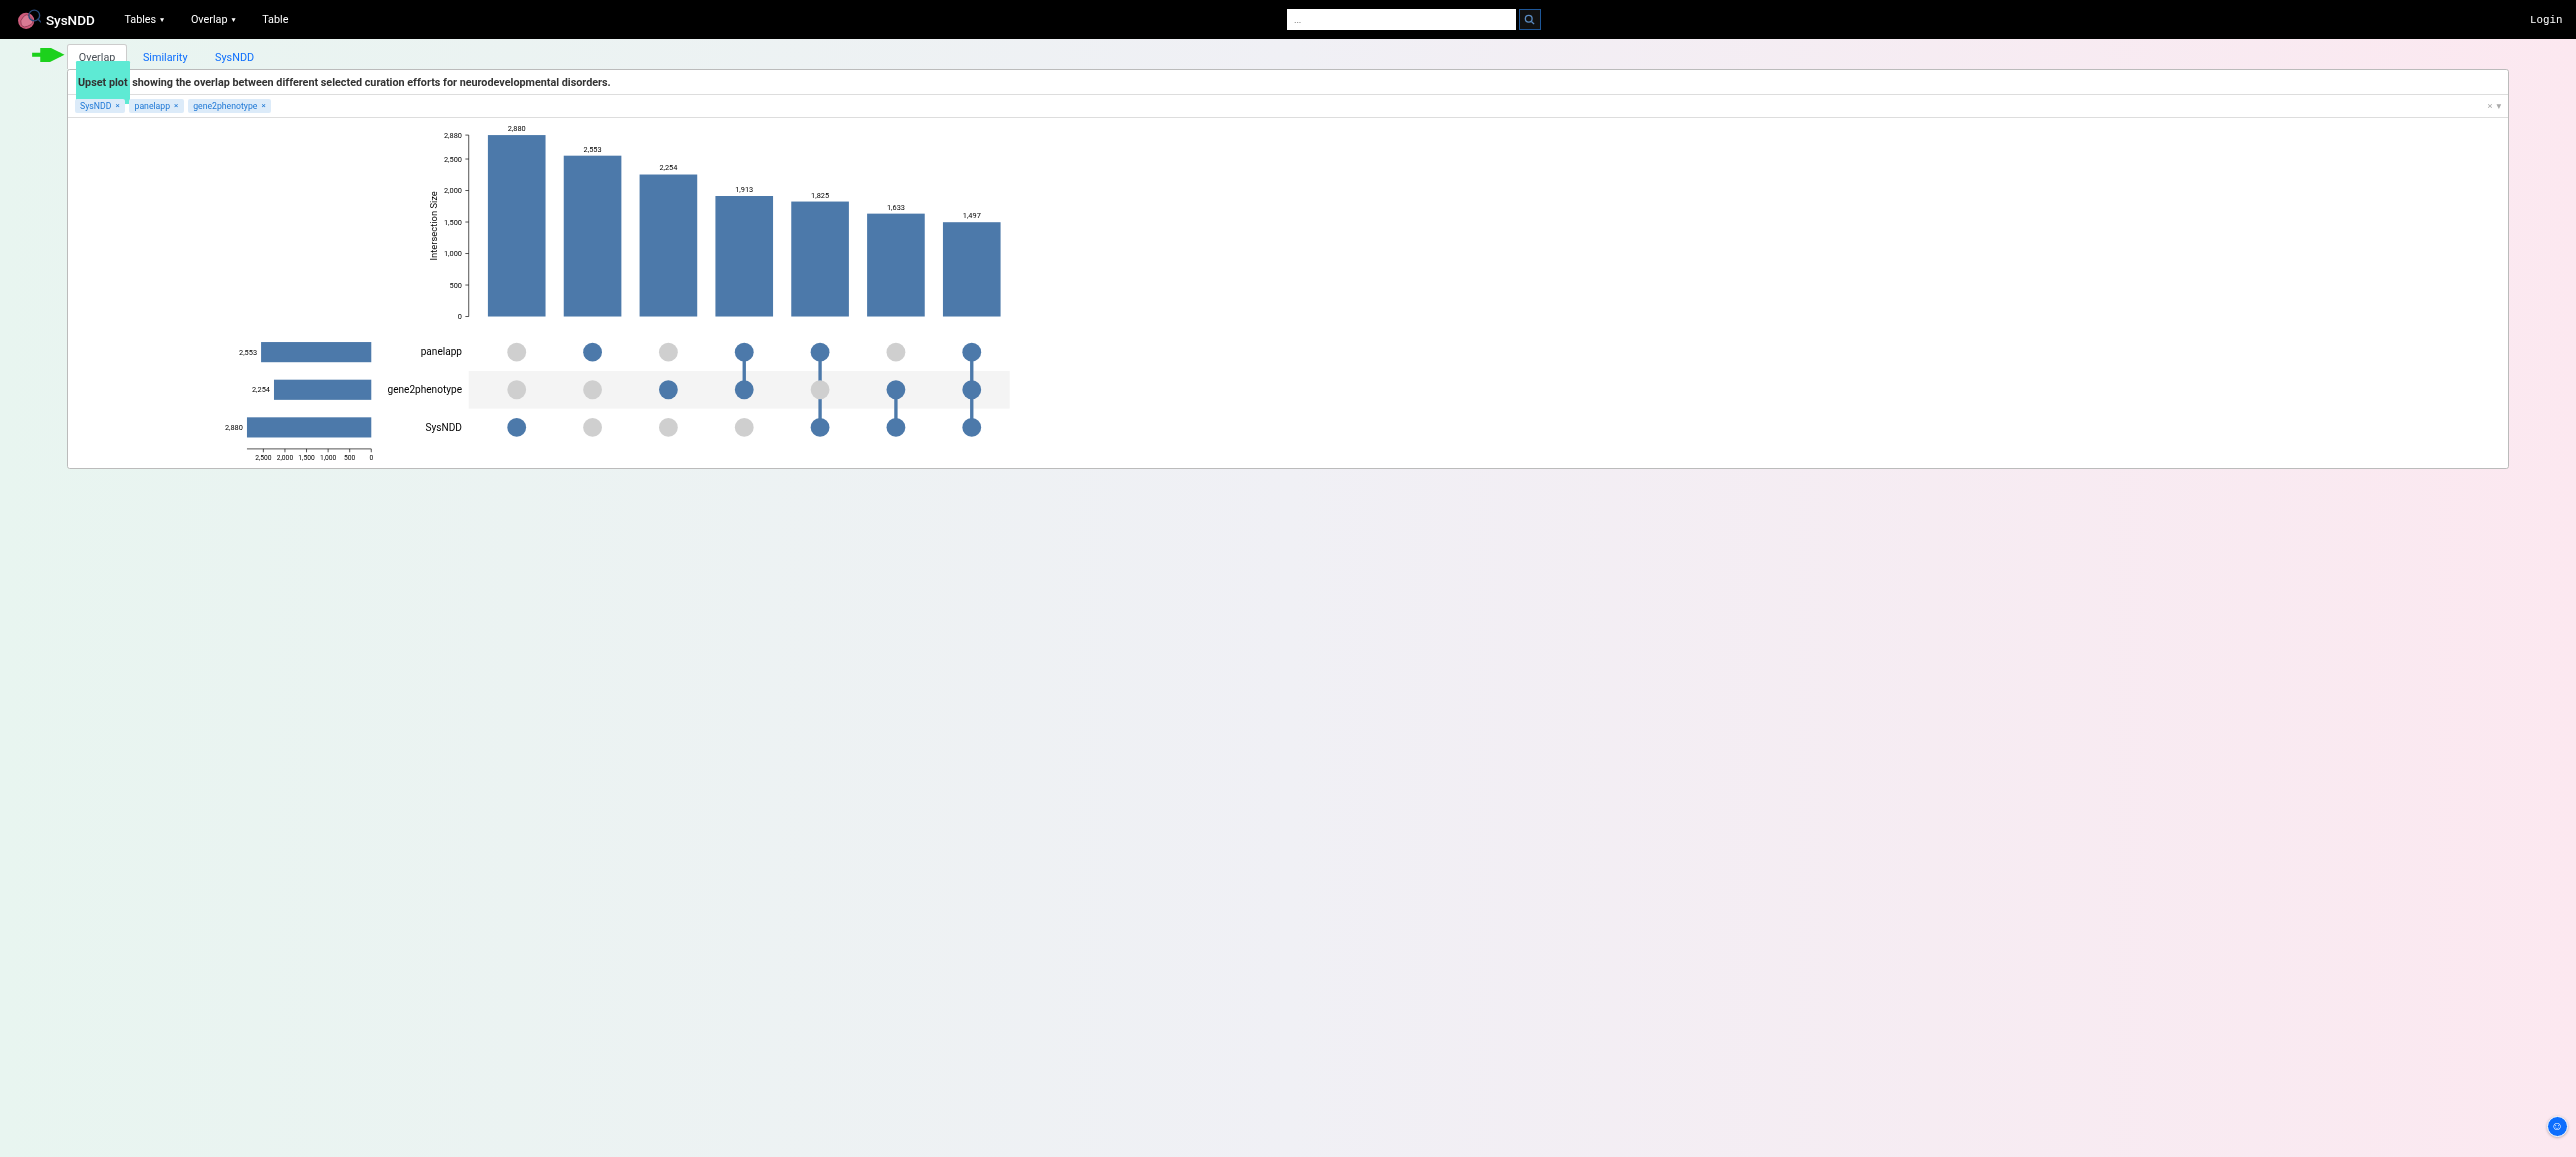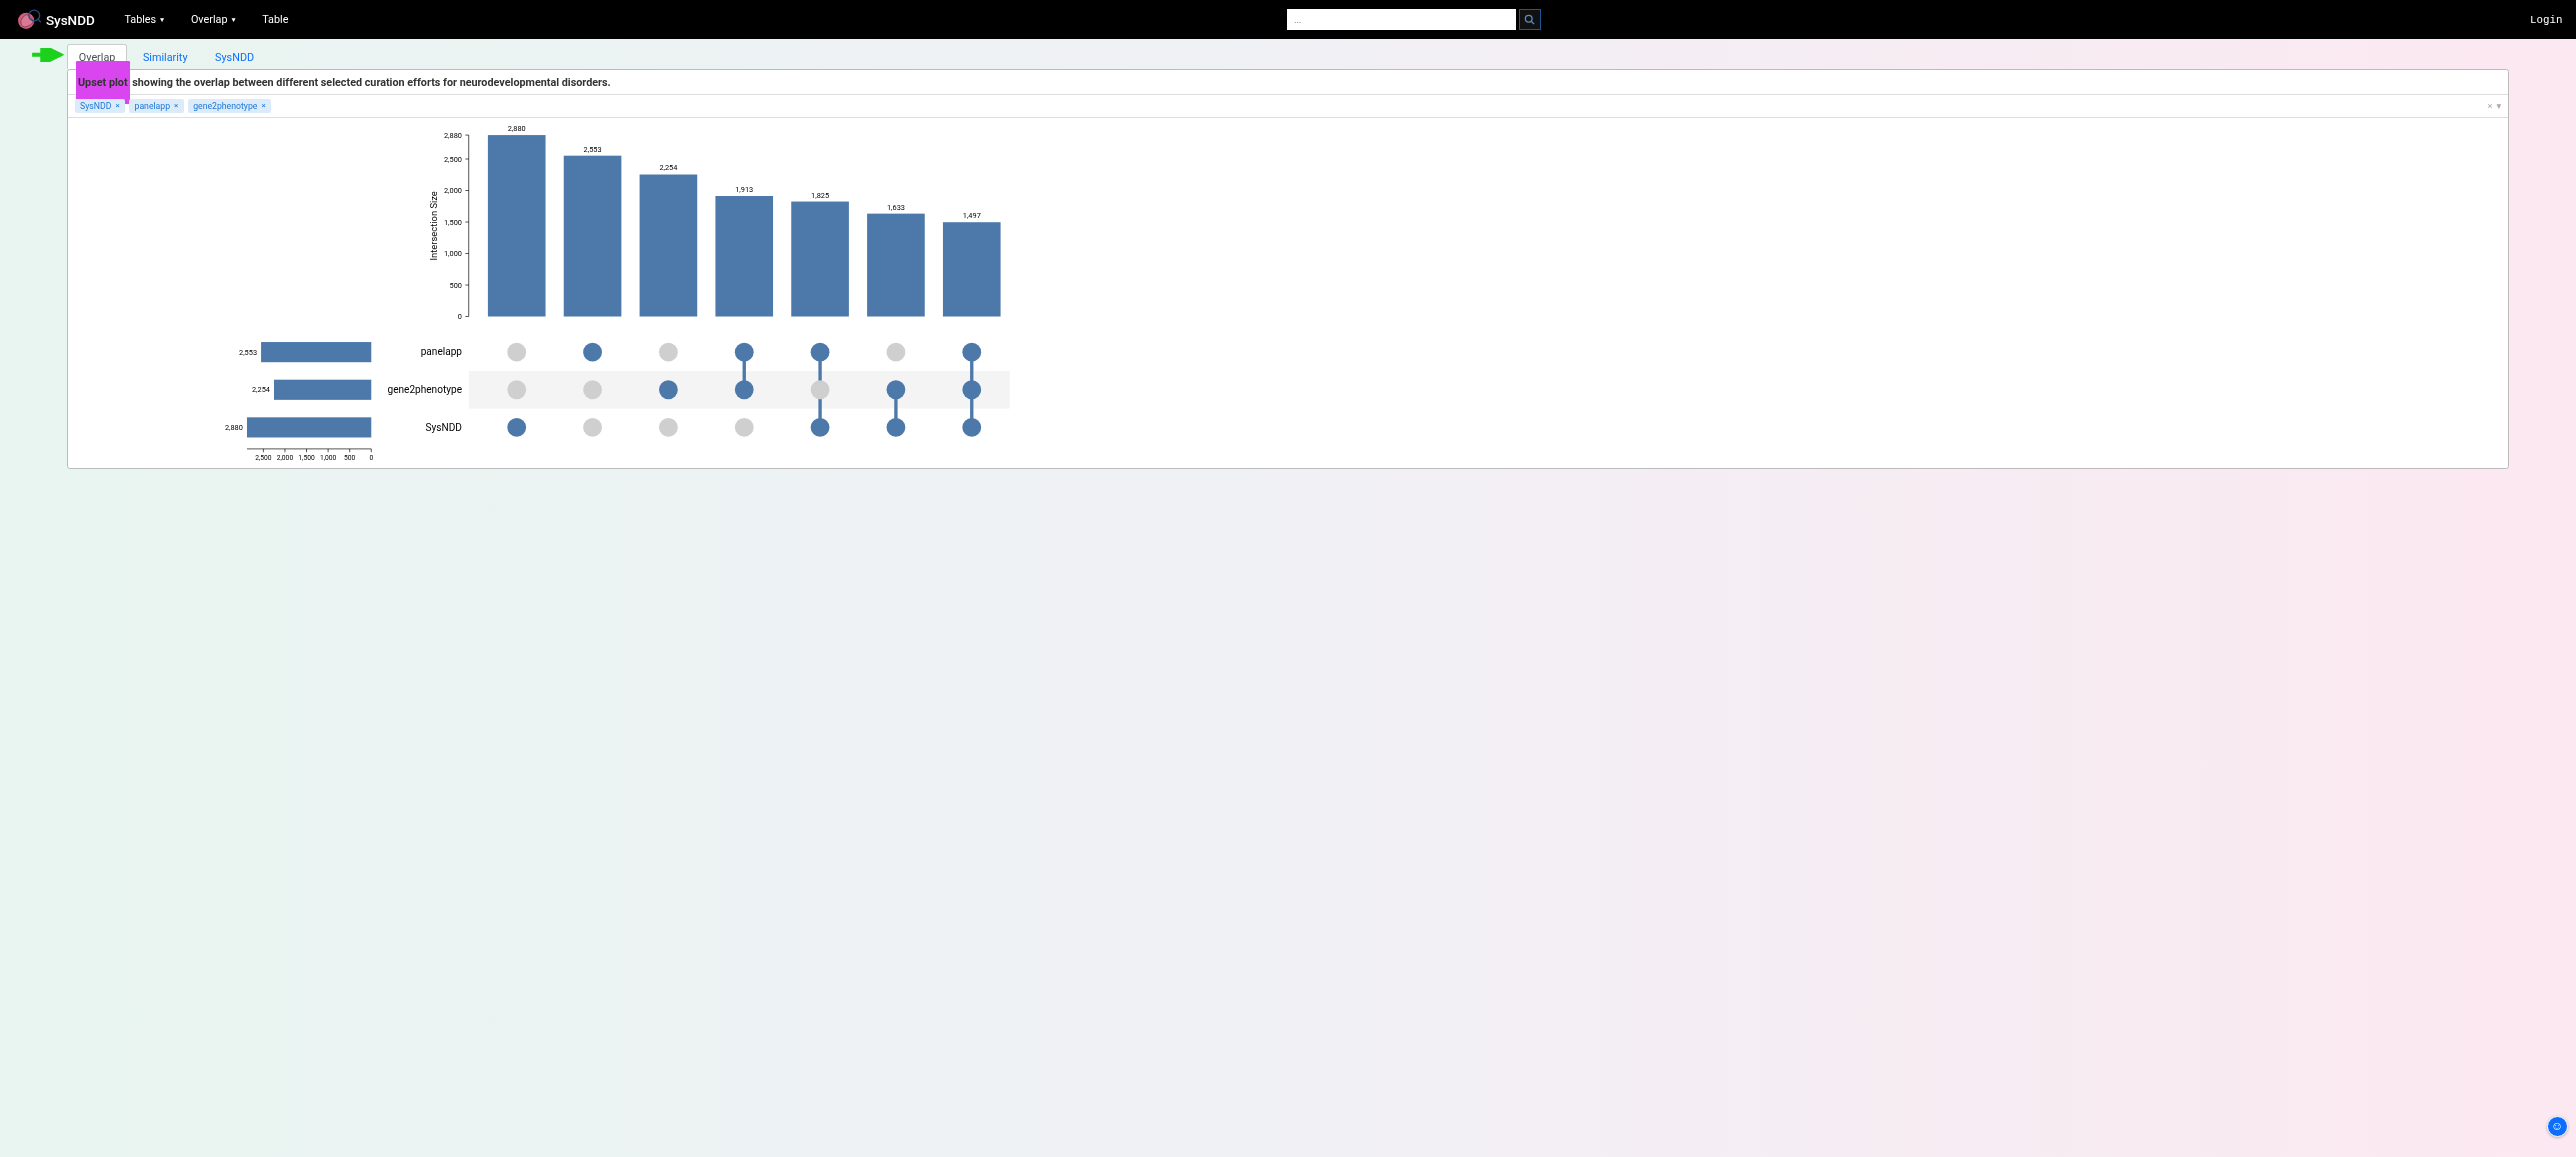--- a/index.html
+++ b/index.html
@@ -108,21 +108,21 @@
   border-radius: 2.7px;
 }
 .panel-title {
   padding: 5.4px 8px;
   font-size: 10.8px;
   font-weight: 700;
   color: #333;
   border-bottom: 0.7px solid #ddd;
 }
 .highlight {
-  background: #d946ef;
+  background: #5eead4;
   padding: 15px 2px;
   border-radius: 1.3px;
 }
 .chips-row {
   display: flex;
   align-items: center;
   padding: 4px 6.7px;
   border-bottom: 0.7px solid #ddd;
   gap: 4px;
 }

